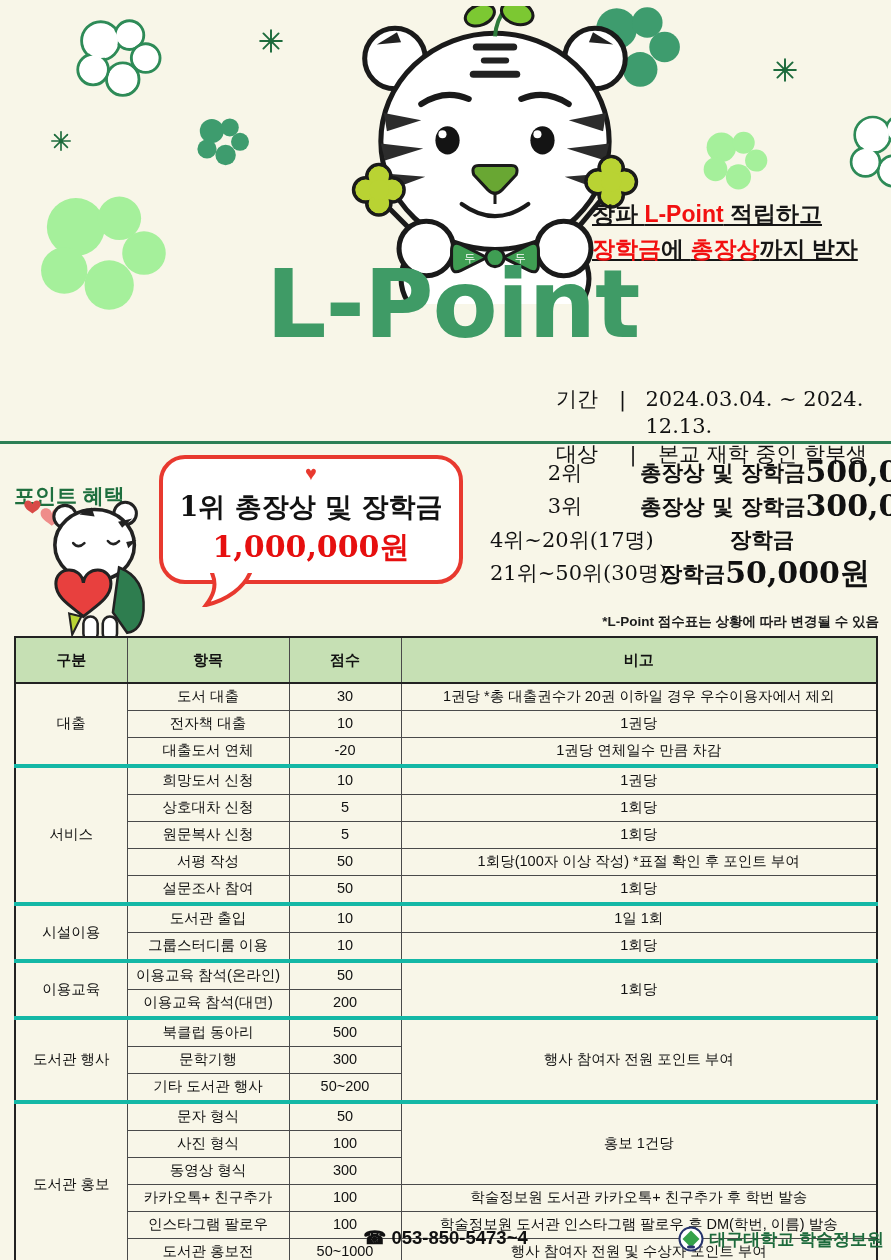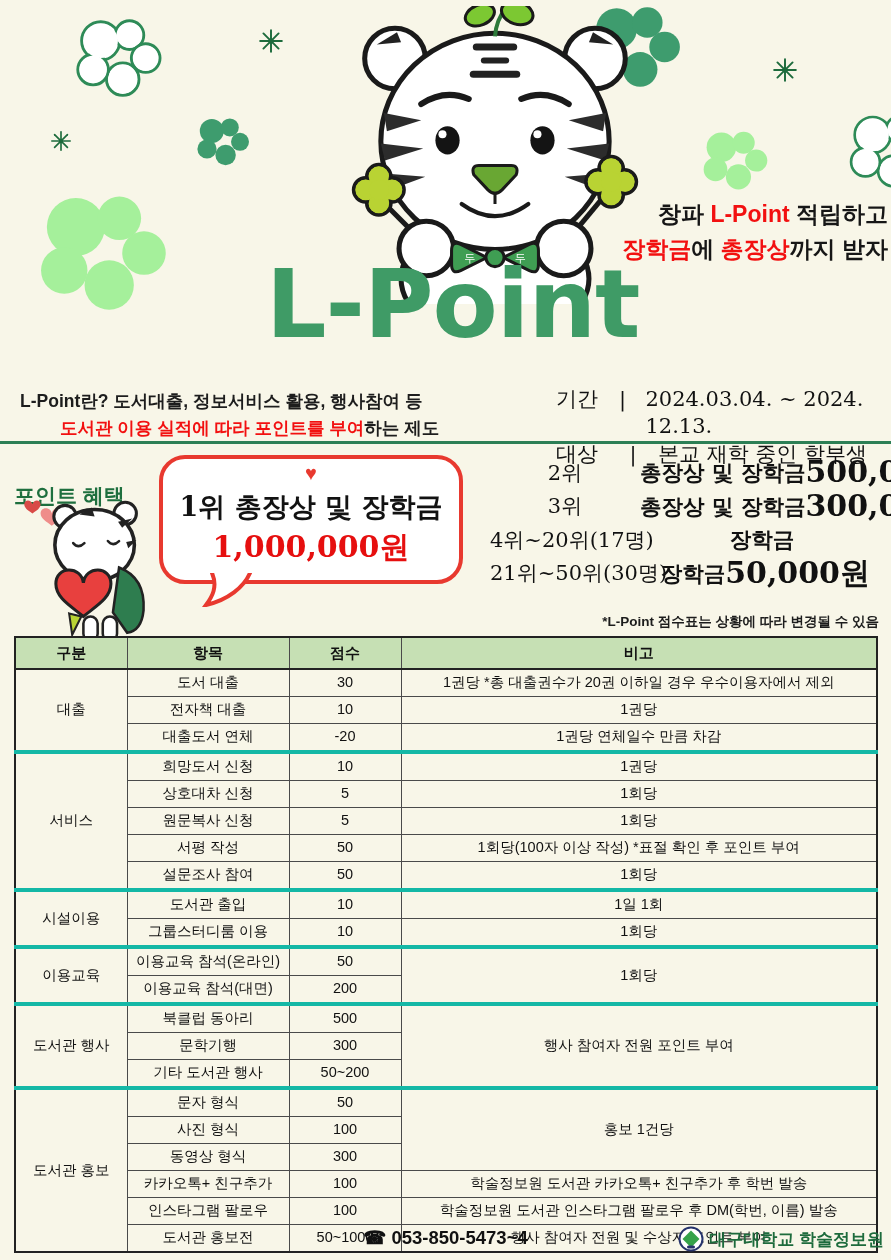--- a/index.html
+++ b/index.html
@@ -3,22 +3,22 @@
 <meta charset="utf-8">
 <style>
   html,body{margin:0;padding:0;}
   body{background:#ddd;font-family:"Liberation Sans",sans-serif;}
   .poster{position:relative;width:891px;height:1260px;background:#f8f6e8;overflow:hidden;margin:0 auto;}
   .abs{position:absolute;}
 
   
   .title{left:266px;top:252px;font-family:"DejaVu Sans",sans-serif;font-weight:800;
          font-size:95px;letter-spacing:-1px;color:#3f9b66;line-height:1.1;z-index:6;}
-  .slogan{left:592px;top:197px;width:296px;text-align:right;font-weight:800;
-          font-size:23px;line-height:1.5;color:#161616;z-index:7;}
+  .slogan{left:592px;top:197px;width:296px;text-align:left;font-weight:800;
+          font-size:23px;line-height:1.5;color:#161616;z-index:7;text-decoration:underline;}
   .red{color:#f21010;}
 
   
   .about{left:20px;top:388px;font-size:17.5px;line-height:1.55;color:#1d1d1d;font-weight:600;}
   .about .l2{margin-left:40px;}
   .info{left:556px;top:386px;font-family:"DejaVu Serif",serif;font-size:21px;line-height:1.3;color:#111;}
   .info-row{display:flex;gap:11px;}
   .info-label{width:52px;}
   .info-sep{width:28px;text-align:center;}
   .divider{left:0;top:441px;width:891px;height:3px;background:#2c7f55;}
@@ -42,21 +42,21 @@
   .prizes{left:490px;top:456px;width:380px;display:flex;flex-direction:column;}
   .prize-row{display:flex;align-items:center;height:33.5px;font-family:"DejaVu Serif",serif;color:#111;}
   .prize-rank{min-width:150px;text-align:center;font-size:21px;white-space:nowrap;}
   .prize-label{flex:1;text-align:center;font-size:21.5px;font-weight:600;white-space:nowrap;}
   .prize-amount{width:148px;text-align:right;font-size:30px;font-weight:600;white-space:nowrap;}
 
   
   table.score{position:absolute;left:14px;top:636px;width:864px;border-collapse:collapse;
               table-layout:fixed;font-size:14.5px;color:#111;border:2px solid #222;}
   table.score th{background:#c6e0b4;border:1px solid #4a4a4a;border-bottom:2px solid #222;
-                 height:30px;font-weight:700;font-size:15px;text-align:center;padding:0 4px;}
+                 height:30px;font-weight:700;font-size:15px;text-align:center;padding:7px 4px;}
   table.score td{border:1px solid #4a4a4a;height:26px;text-align:center;padding:0 5px;
                  line-height:1.1;white-space:nowrap;overflow:hidden;}
   table.score tr.group-start td{border-top:4px solid #14b8a6;}
 
   
   .footer-phone{left:0;top:1227px;width:891px;text-align:center;font-size:18.5px;color:#111;font-weight:600;}
   .footer-org{right:7px;top:1226px;display:flex;align-items:center;gap:5px;}
   .footer-org-text{font-size:17px;font-weight:800;color:#1d6b3c;white-space:nowrap;}
 </style>
 </head>
@@ -252,24 +252,20 @@
     </g>
   </svg>
 
   <div class="abs slogan">
     <div><span>창파 </span><span class="red">L-Point</span><span> 적립하고</span></div>
     <div><span class="red">장학금</span><span>에 </span><span class="red">총장상</span><span>까지 받자</span></div>
   </div>
 
   <div class="abs title">L-Point</div>
 
-  <div class="abs about">
-    <div>L-Point란? 도서대출, 정보서비스 활용, 행사참여 등</div>
-    <div class="l2"><span class="red">도서관 이용 실적에 따라 포인트를 부여</span><span>하는 제도</span></div>
-  </div>
 
   <div class="abs info">
     <div class="info-row">
       <span class="info-label">기간</span>
       <span class="info-sep">|</span>
       <span>2024.03.04. ~ 2024. 12.13.</span>
     </div>
     <div class="info-row">
       <span class="info-label">대상</span>
       <span class="info-sep">|</span>

